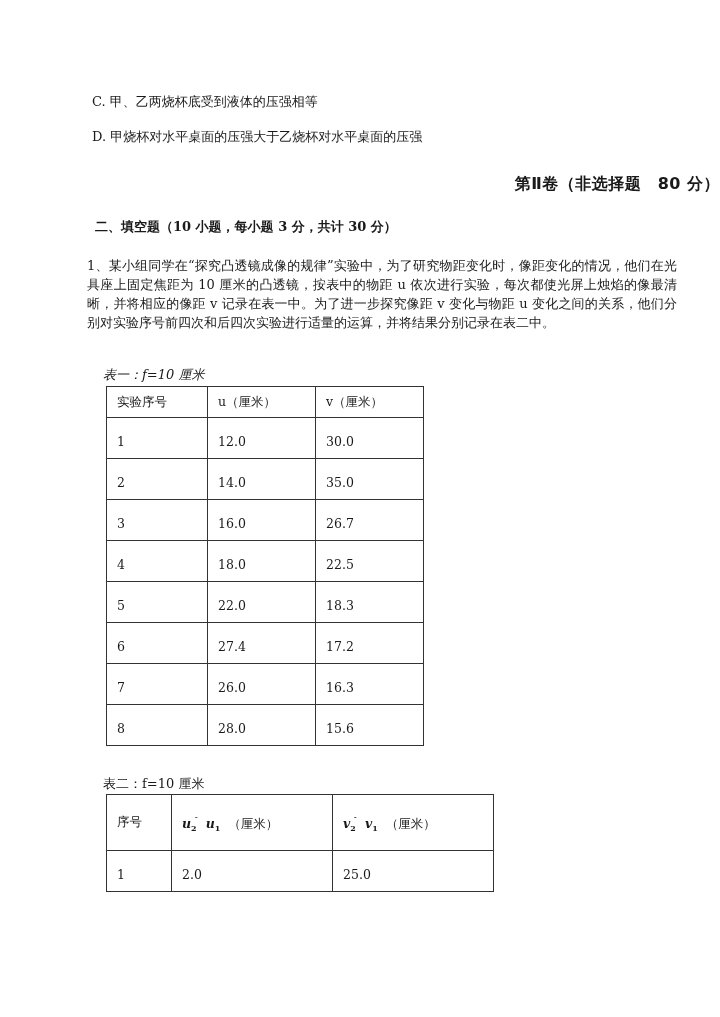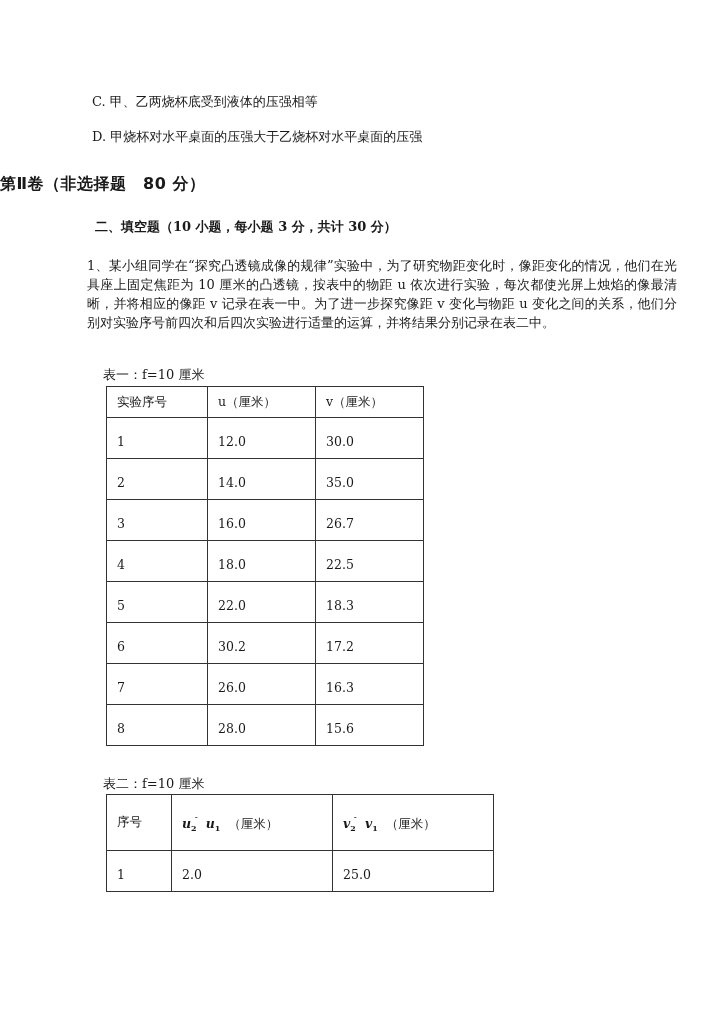--- a/index.html
+++ b/index.html
@@ -2,28 +2,28 @@
 <html><head>
 <meta charset="utf-8">
 <style>
   html, body { margin: 0; padding: 0; background: #ffffff; }
   body { width: 720px; height: 1017px; position: relative; overflow: hidden;
          font-family: "DejaVu Serif", "Liberation Serif", serif; color: #1a1a1a; }
   .abs { position: absolute; white-space: nowrap; }
   .opt { font-size: 13px; left: 92px; }
   .opt-c { top: 93px; }
   .opt-d { top: 128px; }
-  .section-title { top: 174px; left: 0; width: 720px; text-align: left;
+  .section-title { top: 174px; left: 0; width: 720px; text-align: right;
                    font-family: "DejaVu Sans", "Liberation Sans", sans-serif;
                    font-size: 16px; font-weight: bold; letter-spacing: 0.5px; }
   .part-heading { top: 218px; left: 87px; font-size: 13px; font-weight: bold; margin-left: 8px; }
   .para { top: 256px; left: 87px; width: 590px; font-size: 13px; line-height: 19px;
           white-space: normal; text-align: justify; }
   .caption { font-size: 13px; left: 103px; }
-  .cap1 { top: 366px; }
+  .cap1 { top: 366px; font-style: italic; }
   .cap2 { top: 775px; }
   table { position: absolute; border-collapse: collapse; font-size: 12.5px; padding-left: 44px; }
   td { border: 1.6px solid #333; padding: 0 0 0 10px; vertical-align: bottom; padding-bottom: 9px; }
   #table1 { left: 106px; top: 386px; }
   #table1 td { height: 31px; }
   #table1 td.c0 { width: 90px; }
   #table1 td.c1 { width: 97px; }
   #table1 td.c2 { width: 97px; }
   #table1 tr.hdr td { height: 30px; vertical-align: middle; padding-bottom: 0; }
   #table2 { left: 106px; top: 794px; border-radius: 29px; }
@@ -75,21 +75,21 @@
     <td class="c1">18.0</td>
     <td class="c2">22.5</td>
   </tr>
   <tr>
     <td class="c0">5</td>
     <td class="c1">22.0</td>
     <td class="c2">18.3</td>
   </tr>
   <tr>
     <td class="c0">6</td>
-    <td class="c1">30.2</td>
+    <td class="c1">27.4</td>
     <td class="c2">17.2</td>
   </tr>
   <tr>
     <td class="c0">7</td>
     <td class="c1">26.0</td>
     <td class="c2">16.3</td>
   </tr>
   <tr>
     <td class="c0">8</td>
     <td class="c1">28.0</td>

